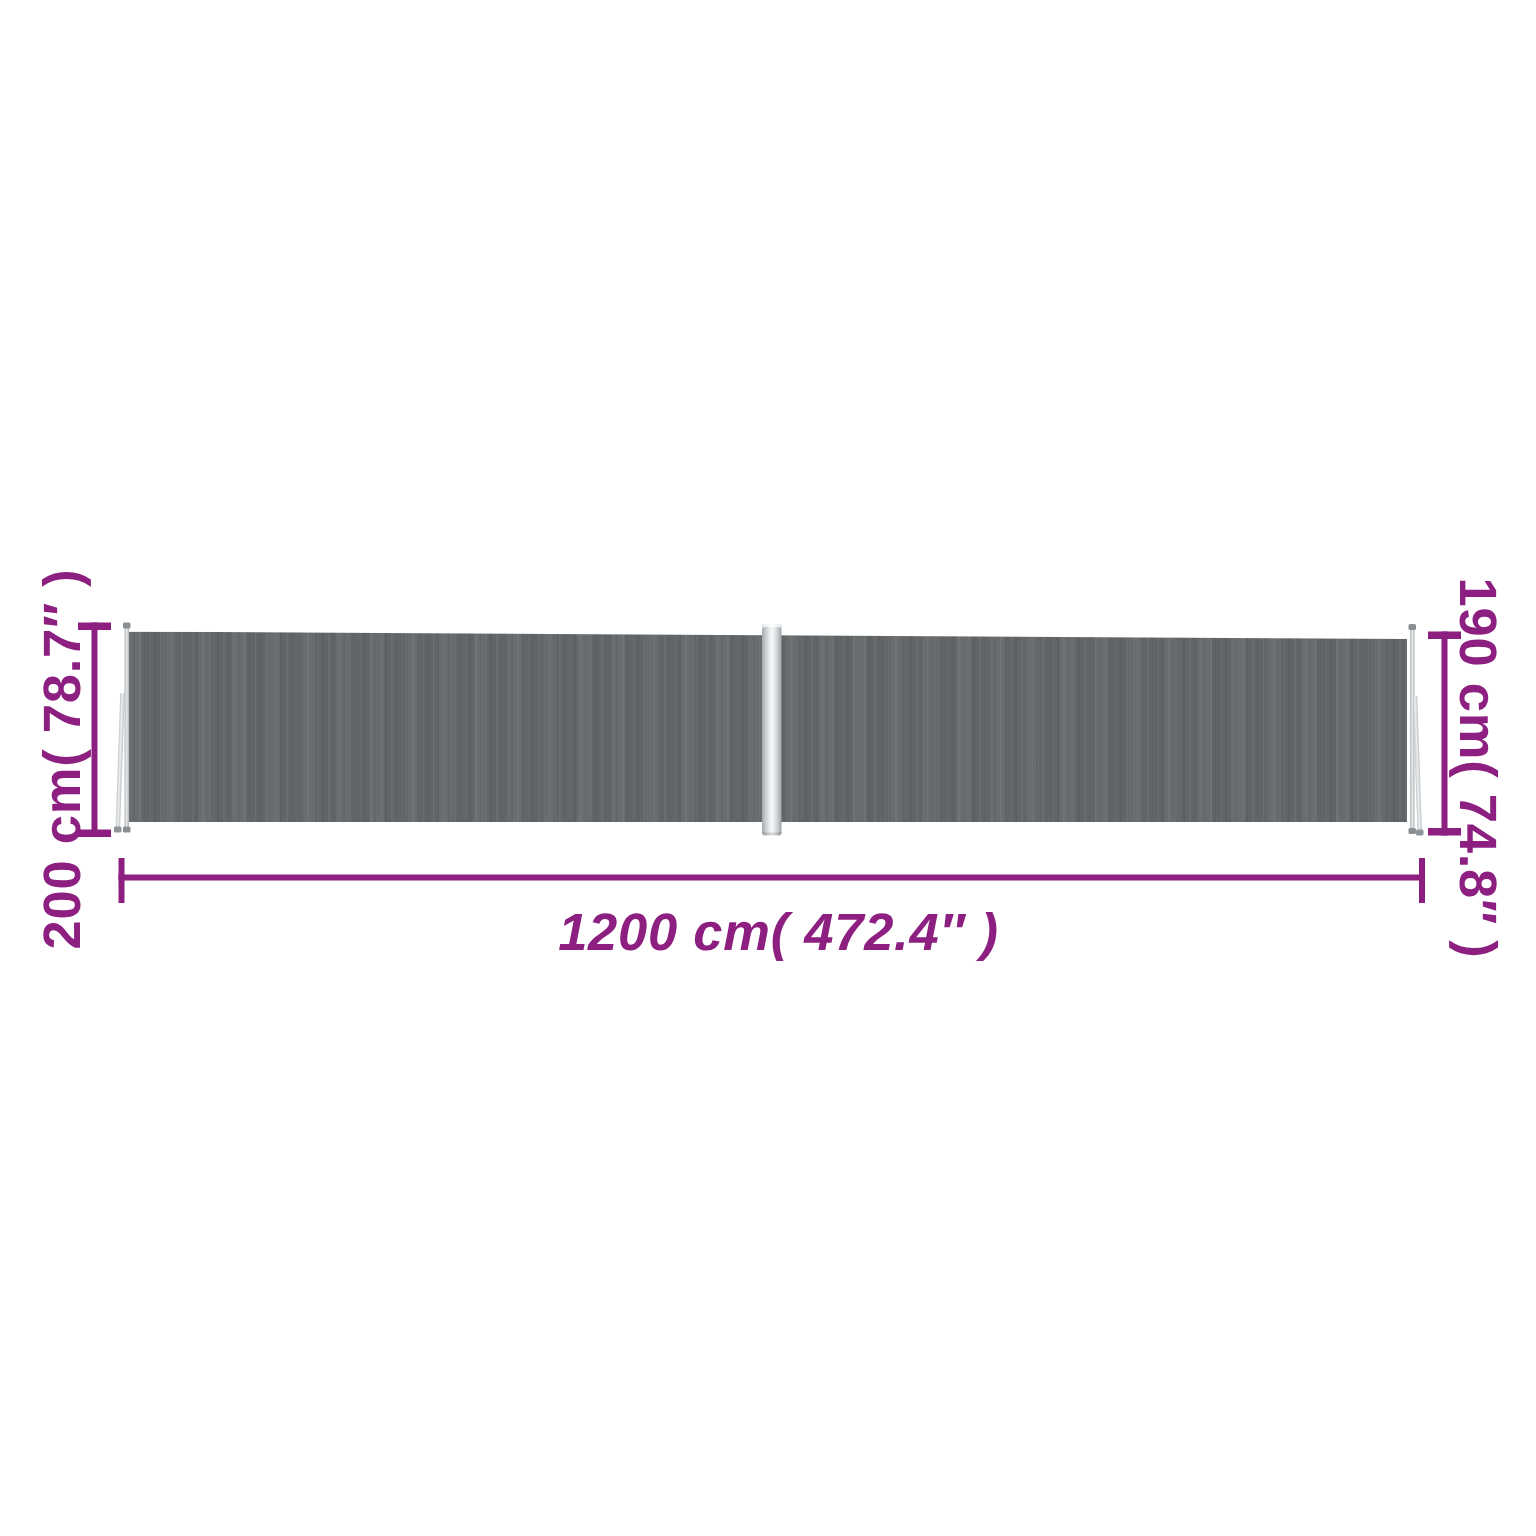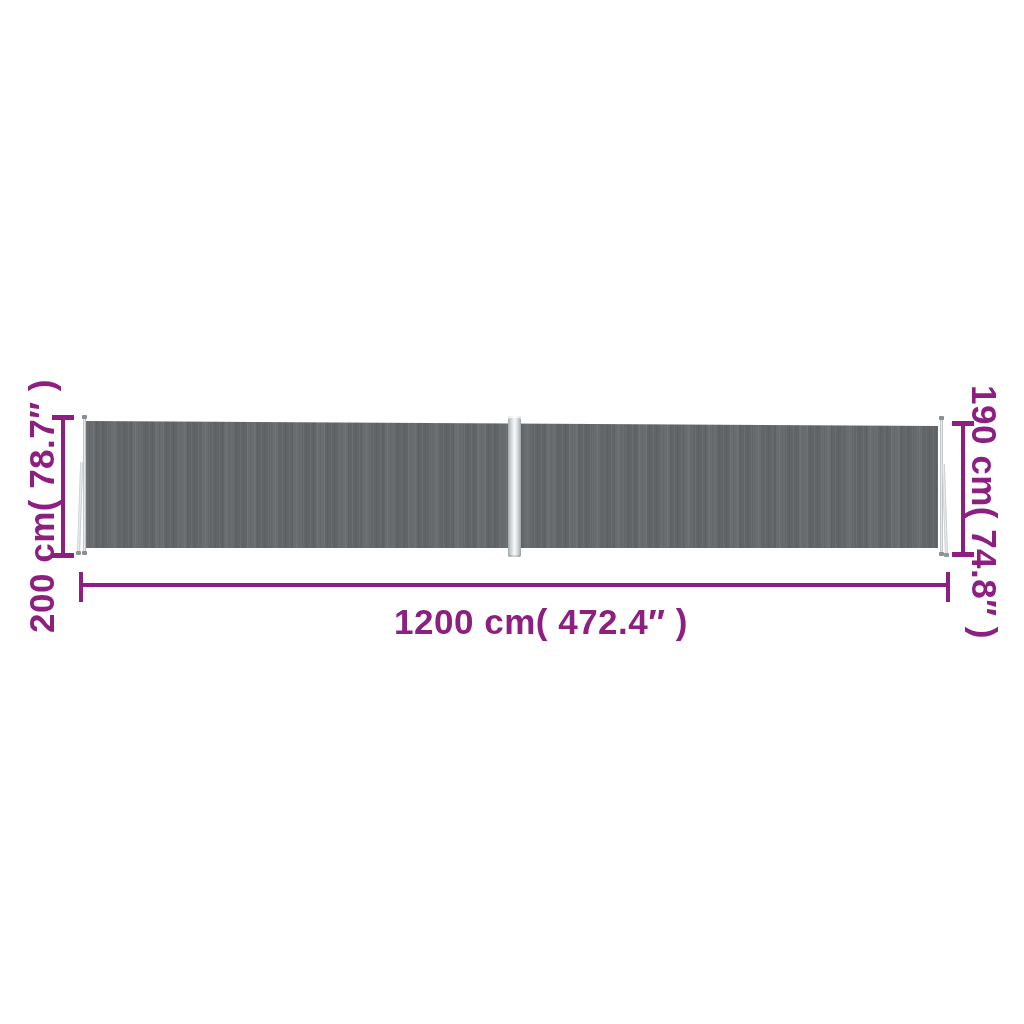--- a/index.html
+++ b/index.html
@@ -112,22 +112,23 @@
   }
   .dim-label.left {
     left: 42px; top: 506px;
     transform: translate(-50%, -50%) rotate(-90deg);
   }
   .dim-label.right {
     left: 984px; top: 512px;
     transform: translate(-50%, -50%) rotate(90deg);
   }
   .dim-label.bottom {
-    left: 541px; top: 622px;
+    left: 519px; top: 622px;
     transform: translate(-50%, -50%);
+    font-style: italic;
   }
 </style>
 </head>
 <body>
 
 <div class="stage">
 
   <div class="fabric"></div>
   <div class="end-rod left"></div>
   <div class="support-pole left"></div>

